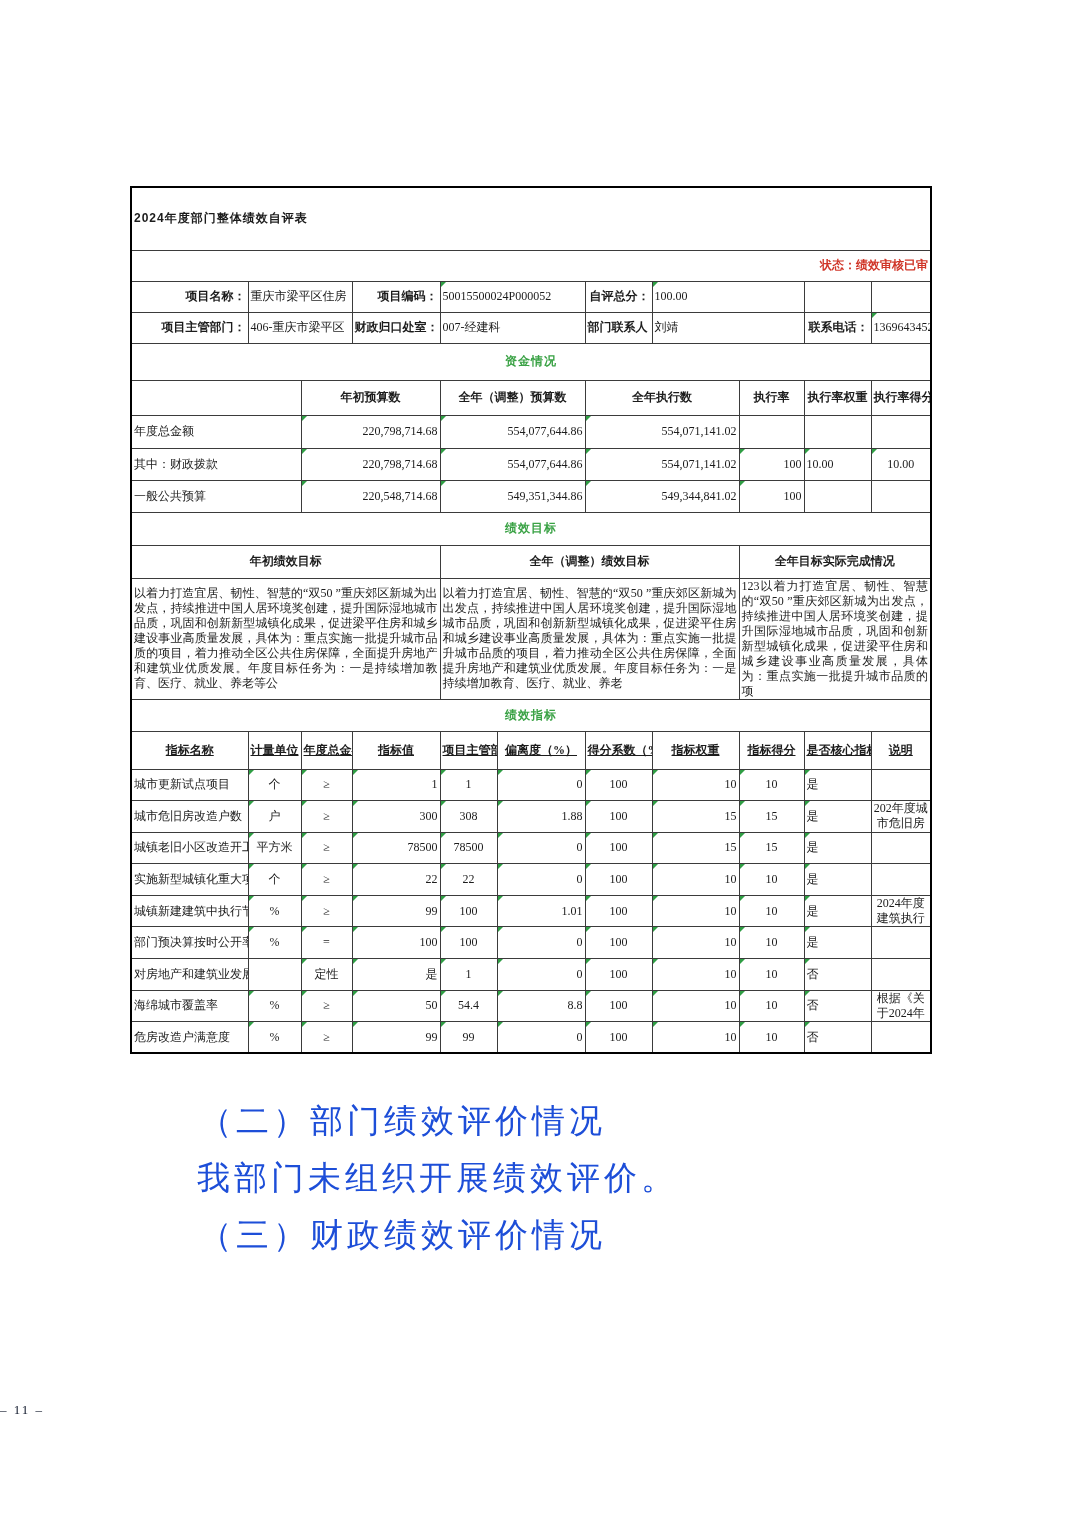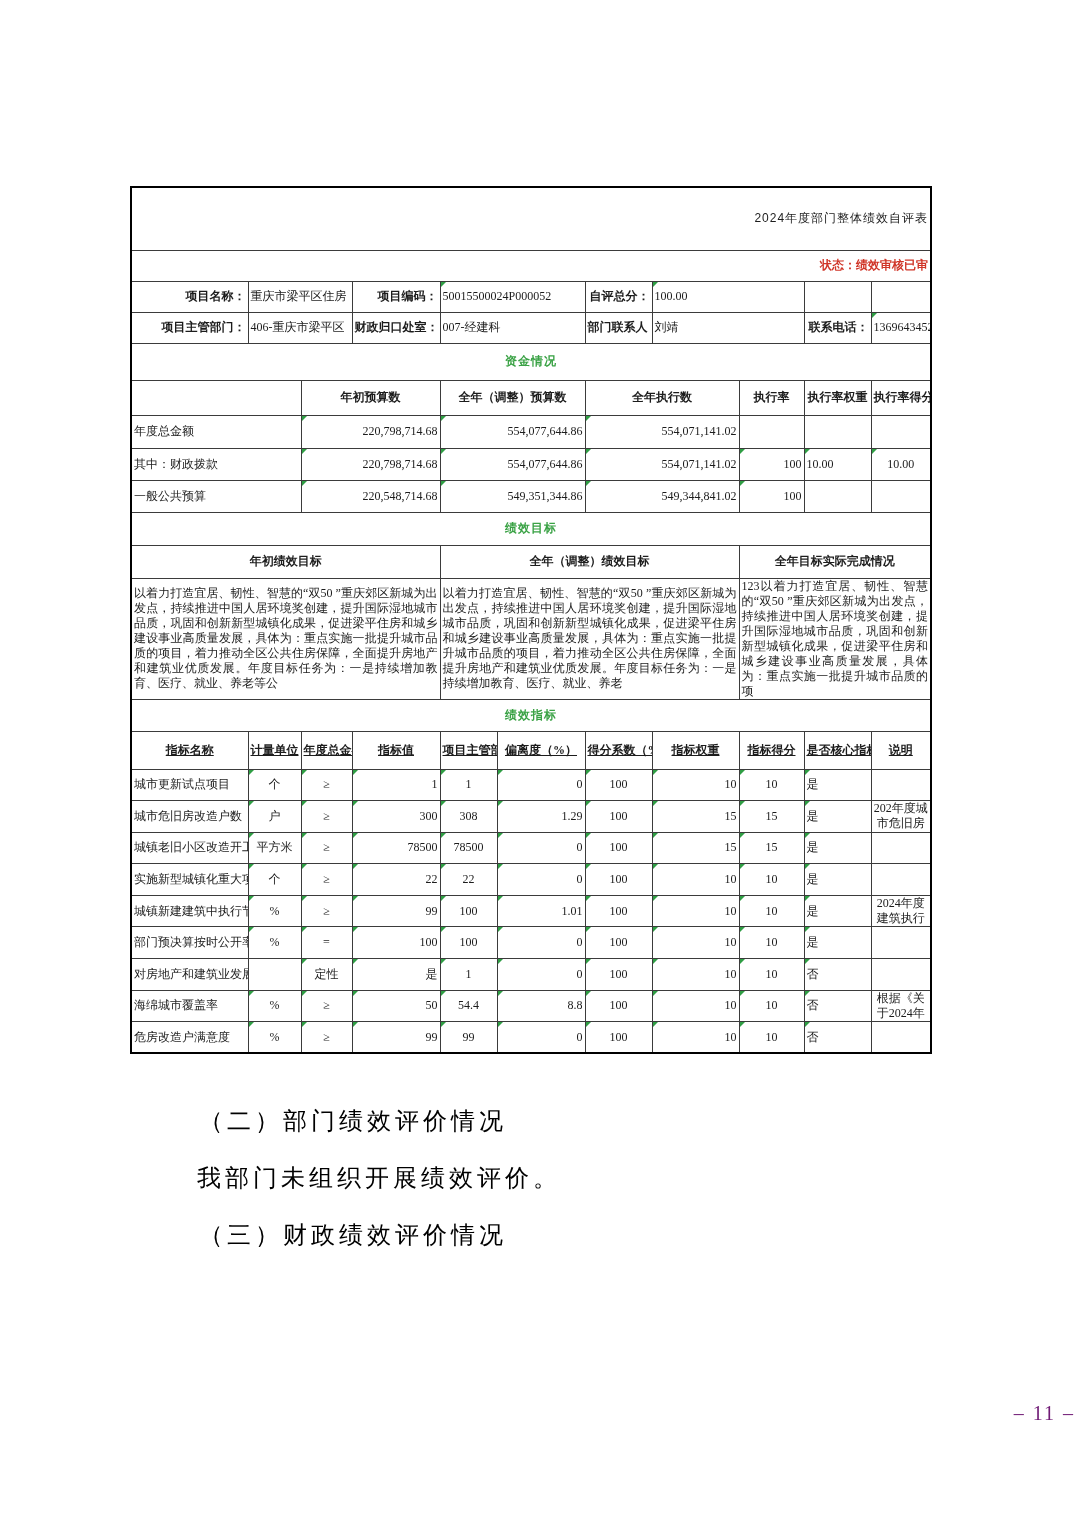--- a/index.html
+++ b/index.html
@@ -4,22 +4,22 @@
 <style>
   html,body{margin:0;padding:0;background:#ffffff;}
   .page{position:relative;width:1075px;height:1520px;background:#ffffff;overflow:hidden;
         font-family:"Liberation Serif","DejaVu Serif",serif;color:#1c1c1c;}
 
   table.sheet{position:absolute;left:130px;top:186px;width:801px;border-collapse:collapse;
         table-layout:fixed;border:2px solid #000;background:#fff;}
   table.sheet td{border:1px solid #3b3b3b;padding:0 2px;overflow:hidden;font-size:12px;
         vertical-align:middle;line-height:1.25;}
 
-  td.title-cell{font-family:"Liberation Sans","DejaVu Sans",sans-serif;font-weight:normal;
-        font-size:23px;text-align:right;letter-spacing:1px;}
+  td.title-cell{font-family:"Liberation Sans","DejaVu Sans",sans-serif;font-weight:bold;
+        font-size:23px;text-align:left;letter-spacing:1px;}
   td.status-cell{text-align:right;color:#d03528;font-weight:bold;font-size:13px;
         font-family:"Liberation Sans","DejaVu Sans",sans-serif;padding-right:6px;white-space:nowrap;}
   td.sec{color:#3aa245;font-weight:bold;font-size:17px;text-align:center;
         font-family:"Liberation Sans","DejaVu Sans",sans-serif;letter-spacing:1px;}
 
   td.lbl{font-weight:bold;text-align:right;white-space:nowrap;font-size:12px;padding-right:3px;}
   td.val{text-align:left;white-space:nowrap;padding-left:4px;}
   td.val-sm{text-align:left;white-space:nowrap;font-size:10.5px;padding-left:1px;}
 
   td.fh{font-weight:bold;text-align:center;white-space:nowrap;font-size:12px;}
@@ -46,24 +46,24 @@
   td.gm{position:relative;}
   td.gm::after{content:"";position:absolute;left:0;top:0;width:0;height:0;
         border-top:5px solid #2f9e44;border-right:5px solid transparent;}
 
   tr.r-title{height:63px;} tr.r-status{height:31px;} tr.r-info{height:31px;}
   tr.r-fsec{height:37px;}  tr.r-fhead{height:35px;}  tr.r-fund{height:32px;}
   tr.r-fund1{height:33px;} tr.r-gsec{height:33px;padding-left:20px;}   tr.r-ghead{height:33px;}
   tr.r-gbody{height:112px;} tr.r-isec{height:32px;}  tr.r-ihead{height:38px;text-decoration:underline;}
   tr.r-ind{height:31.6px;}
 
-  .para{position:absolute;left:199px;font-size:24px;letter-spacing:4px;color:#000000;
+  .para{position:absolute;left:199px;font-size:33px;letter-spacing:4px;color:#1d4ed8;
         white-space:nowrap;line-height:34px;}
-  .footer{position:absolute;top:1402px;left:0;width:100%;text-align:right;font-size:20px;
-        color:#701a75;letter-spacing:2px;}
+  .footer{position:absolute;top:1402px;left:0;width:100%;text-align:left;font-size:13px;
+        color:#0f172a;letter-spacing:2px;}
 </style>
 </head>
 <body>
 
 <div class="page">
 
   <table class="sheet">
     <colgroup>
       <col style="width:117px">
         <col style="width:53px">
@@ -200,21 +200,21 @@
       <td class="core gm">是</td>
       <td class="note"></td>
     </tr>
 
     <tr class="r-ind">
       <td class="nm">城市危旧房改造户数</td>
       <td class="c gm">户</td>
       <td class="c gm">≥</td>
       <td class="rt gm">300</td>
       <td class="c gm">308</td>
-      <td class="dev gm">1.29</td>
+      <td class="dev gm">1.88</td>
       <td class="c gm">100</td>
       <td class="wt gm">15</td>
       <td class="c gm">15</td>
       <td class="core gm">是</td>
       <td class="note">202年度城市危旧房</td>
     </tr>
 
     <tr class="r-ind">
       <td class="nm">城镇老旧小区改造开工</td>
       <td class="c gm">平方米</td>

